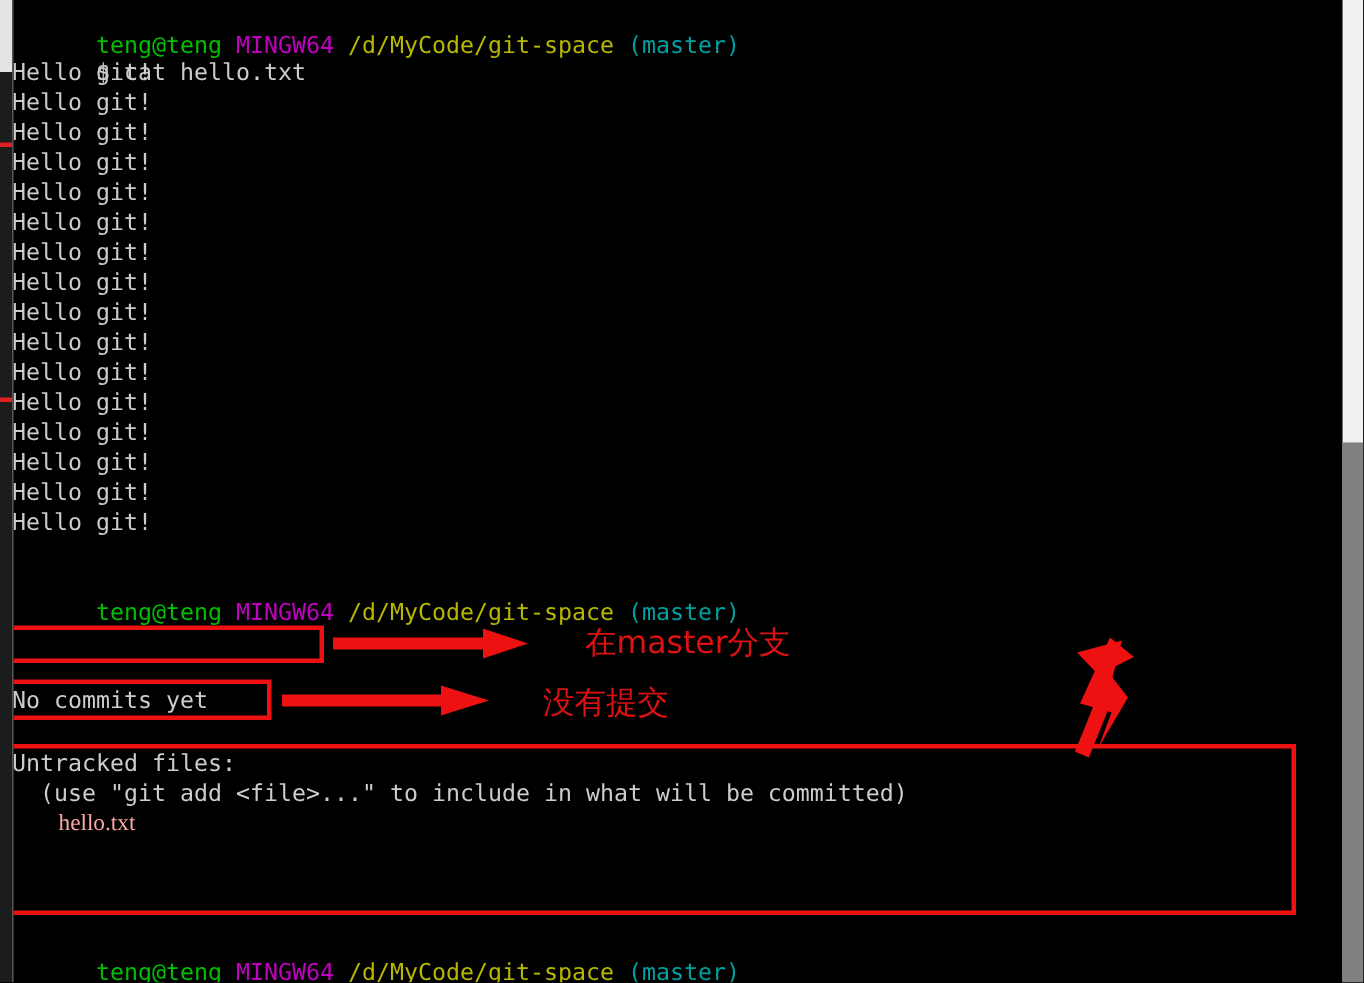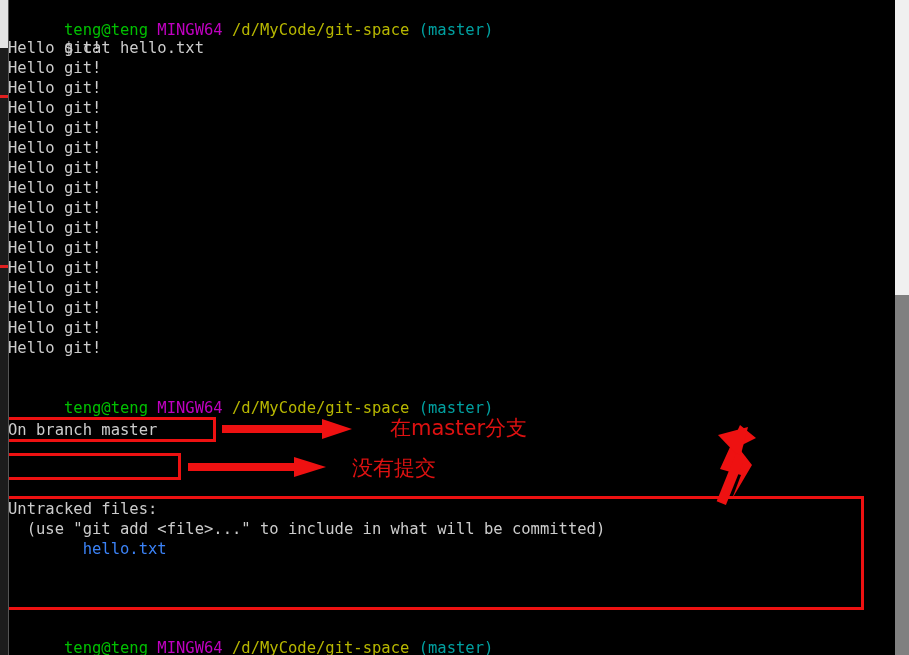--- a/index.html
+++ b/index.html
@@ -36,21 +36,21 @@
     white-space: pre;
     color: #cccccc;
     letter-spacing: 0px;
   }
   .seg { white-space: pre; }
   .c-user   { color: #00c000; }
   .c-host   { color: #c000c0; }
   .c-path   { color: #b7b700; }
   .c-branch { color: #00a0a0; }
   .c-out    { color: #cccccc; }
-  .c-red    { color: #3b82f6; }
+  .c-red    { color: #fca5a5; font-family: Liberation Serif, serif; }
 
   
   #scroll-left {
     position: absolute;
     left: 0;
     top: 0;
     width: 9px;
     height: 655px;
     background: #1c1c1c;
     border-right: 1px solid #555;
@@ -145,21 +145,21 @@
         <div class="line c-out" style="top: 278px;">Hello git!</div>
         <div class="line c-out" style="top: 298px;">Hello git!</div>
         <div class="line c-out" style="top: 318px;">Hello git!</div>
         <div class="line c-out" style="top: 338px;">Hello git!</div>
       </div>
 
     <div class="line" style="top:378px;">
       <span class="seg c-user">teng@teng</span><span class="seg c-out"> </span><span class="seg c-host">MINGW64</span><span class="seg c-out"> </span><span class="seg c-path">/d/MyCode/git-space</span><span class="seg c-out"> </span><span class="seg c-branch">(master)</span>
     </div>
 
-    <div class="line c-out" style="top:420px;">On branch master</div>
+    <div class="line c-out" style="top:457px;">No commits yet</div>
     <div class="line c-out" style="top:499px;">Untracked files:</div>
     <div class="line c-out" style="top:519px;">  (use "git add &lt;file&gt;..." to include in what will be committed)</div>
     <div class="line c-red" style="top:539px;">        hello.txt</div>
 
     <div class="line" style="top:618px;">
       <span class="seg c-user">teng@teng</span><span class="seg c-out"> </span><span class="seg c-host">MINGW64</span><span class="seg c-out"> </span><span class="seg c-path">/d/MyCode/git-space</span><span class="seg c-out"> </span><span class="seg c-branch">(master)</span>
     </div>
     <div class="line" style="top:638px;">
       
     </div>
@@ -176,21 +176,21 @@
 
     <div class="anno-text" style="left:390px; top:415px;">在master分支</div>
 
     <div class="anno-box" style="left:2px; top:453px; width:179px; height:27px;"></div>
 
     <svg class="anno-arrow" style="left:188px; top:456px;" width="140" height="22">
       <rect x="0" y="7" width="112" height="8" fill="#ee1111"></rect>
       <polygon points="106,1 138,11 106,21" fill="#ee1111"></polygon>
     </svg>
 
-    <div class="anno-text" style="left:352px; top:455px;">没有提交</div>
+    <div class="anno-text" style="left:362px; top:455px;">没有提交</div>
 
     <div class="anno-box" style="left:2px; top:496px; width:862px; height:114px;"></div>
 
     <svg class="anno-arrow" style="left:690px; top:425px;" width="100" height="85">
       <polygon points="42,74 51,50 30,44 50,0 66,13 48,22 62,40" fill="#ee1111"></polygon>
       <polygon points="28,10 58,2 50,33" fill="#ee1111"></polygon>
       <rect x="36" y="28" width="10" height="52" fill="#ee1111" transform="rotate(22 41 54)"></rect>
     </svg>
 
   </div>

